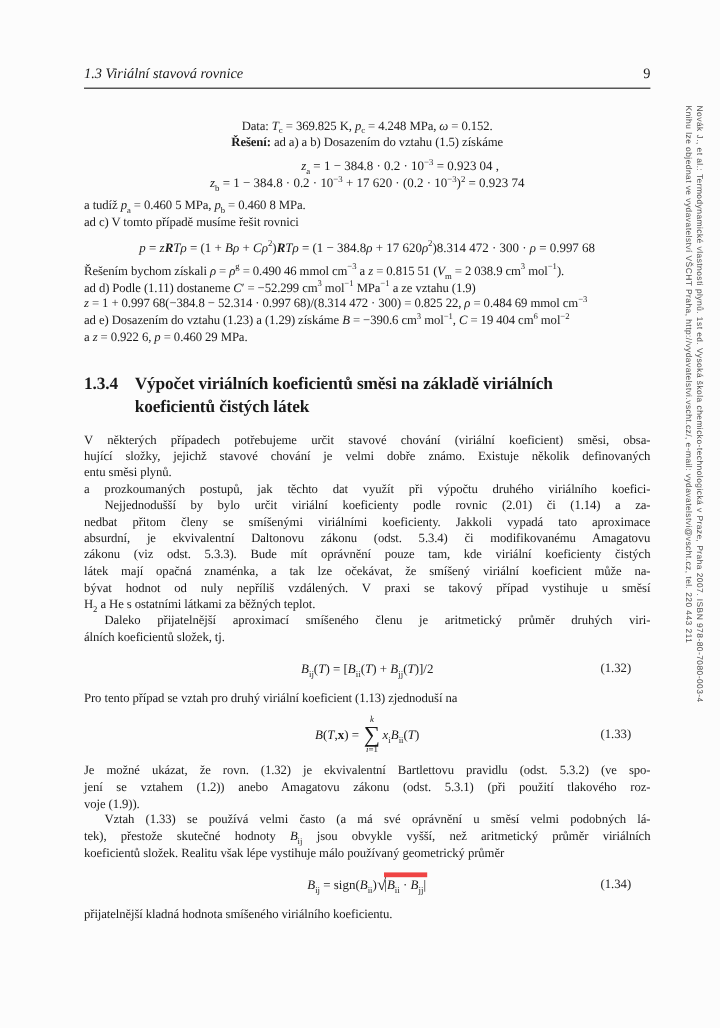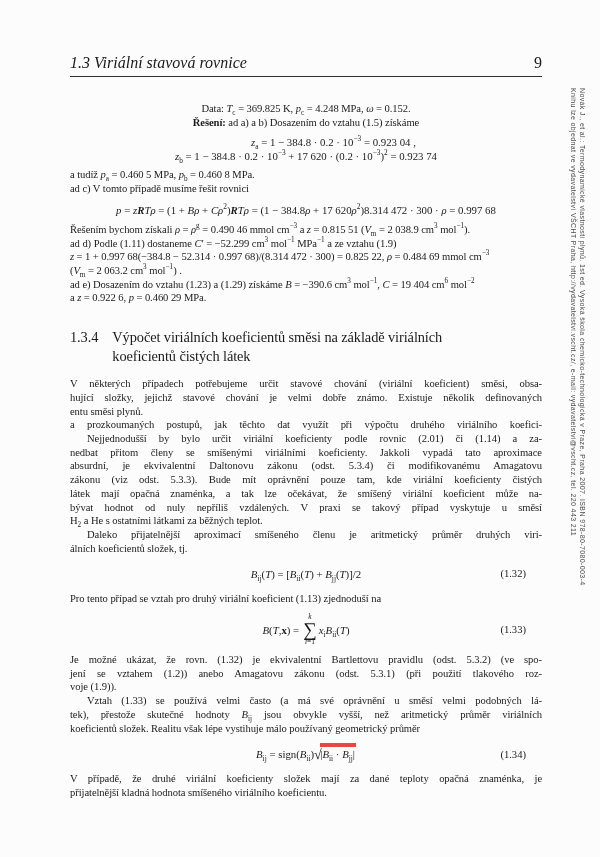--- a/index.html
+++ b/index.html
@@ -13,21 +13,21 @@
   }
   .page { position:absolute; inset:0; }
 
   .content {
     position:absolute; left:70px; top:54px; width:472px;
   }
 
   
   .header {
     display:flex; justify-content:space-between; align-items:flex-end;
-    font-size:16px; padding-bottom:4px; border-bottom:1px solid #2e2e2e;
+    font-size:12px; padding-bottom:4px; border-bottom:1px solid #2e2e2e;
   }
   .header .running-title { font-style:italic; }
   .header .page-num { font-style:normal; }
 
   
   .textblock { font-size:10.6px; line-height:13.7px; letter-spacing:-0.08px; }
   .sol { margin-top:0; }
   .sol1 { margin-top:25px;text-align:center; }
   .line { white-space:normal; }
   .para .line { text-align:justify; text-align-last:justify; }
@@ -56,21 +56,21 @@
   .eq-133 .eqinner { display:inline-flex; align-items:center; justify-content:center; }
   .sum { display:inline-flex; flex-direction:column; align-items:center; margin:0 2px 0 4px; }
   .sum .lim { font-size:7.4px; line-height:8px; }
   .sum .sigma { font-size:19px; line-height:17px; }
   .eq-134 { margin:12px 0 10px; }
   .sqrt-sym { font-size:14px; vertical-align:-1px; }
   .radicand { border-top:4px solid #ef4444; padding:1px 1px 0 0; margin-left:-1.5px; }
 
   
   .section-heading {
-    display:flex; gap:14px; font-weight:normal;
+    display:flex; gap:14px; font-weight:bold;
     font-size:14.4px; line-height:18.6px; letter-spacing:-0.1px;
     margin-top:23px; margin-bottom:12px;
   }
   .para { margin:0; }
 
   
   .sidebar-citation {
     position:absolute; top:88px; right:13px;
     writing-mode:vertical-rl;
     font-family:"Liberation Sans","DejaVu Sans",sans-serif;
@@ -110,21 +110,20 @@
       </div>
 
     <div class="eqrow eq-p">
       <span><i>p</i> = <i>z</i><b><i>R</i></b><i>Tρ</i> = (1 + <i>Bρ</i> + <i>Cρ</i><sup>2</sup>)<b><i>R</i></b><i>Tρ</i> = (1 − 384.8<i>ρ</i> + 17 620<i>ρ</i><sup>2</sup>)8.314 472 · 300 · <i>ρ</i> = 0.997 68</span>
     </div>
 
     <div class="textblock sol">
         <div class="line">Řešením bychom získali <i>ρ</i> = <i>ρ</i><sup>g</sup> = 0.490 46 mmol cm<sup>−3</sup> a <i>z</i> = 0.815 51  (<i>V</i><sub>m</sub> = 2 038.9 cm<sup>3</sup> mol<sup>−1</sup>).</div>
         <div class="line">ad d) Podle (1.11) dostaneme <i>C</i>′ = −52.299 cm<sup>3</sup> mol<sup>−1</sup> MPa<sup>−1</sup> a ze vztahu (1.9)</div>
         <div class="line"><i>z</i> = 1 + 0.997 68(−384.8 − 52.314 · 0.997 68)/(8.314 472 · 300) = 0.825 22, <i>ρ</i> = 0.484 69 mmol cm<sup>−3</sup></div>
-        <div class="line">(<i>V</i><sub>m</sub> = 2 063.2 cm<sup>3</sup> mol<sup>−1</sup>) .</div>
         <div class="line">ad e) Dosazením do vztahu (1.23) a (1.29) získáme <i>B</i> = −390.6 cm<sup>3</sup> mol<sup>−1</sup>,  <i>C</i> = 19 404 cm<sup>6</sup> mol<sup>−2</sup></div>
         <div class="line last">a <i>z</i> = 0.922 6, <i>p</i> = 0.460 29 MPa.</div>
       </div>
 
     <div class="section-heading">
       <span class="sec-num">1.3.4</span>
       <span class="sec-title">
           <div class="line">Výpočet viriálních koeficientů směsi na základě viriálních</div>
           <div class="line last">koeficientů čistých látek</div>
         </span>
@@ -135,21 +134,21 @@
         <div class="line">hující složky, jejichž stavové chování je velmi dobře známo. Existuje několik definovaných</div>
         <div class="line last">entu směsi plynů.</div>
         <div class="line">a prozkoumaných postupů, jak těchto dat využít při výpočtu druhého viriálního koefici-</div>
       </div>
     <div class="textblock para indent">
         <div class="line">Nejjednodušší by bylo určit viriální koeficienty podle rovnic (2.01) či (1.14) a za-</div>
         <div class="line">nedbat přitom členy se smíšenými viriálními koeficienty. Jakkoli vypadá tato aproximace</div>
         <div class="line">absurdní, je ekvivalentní Daltonovu zákonu (odst. 5.3.4) či modifikovanému Amagatovu</div>
         <div class="line">zákonu (viz odst. 5.3.3). Bude mít oprávnění pouze tam, kde viriální koeficienty čistých</div>
         <div class="line">látek mají opačná znaménka, a tak lze očekávat, že smíšený viriální koeficient může na-</div>
-        <div class="line">bývat hodnot od nuly nepříliš vzdálených. V praxi se takový případ vyskytuje u směsí</div>
+        <div class="line">bývat hodnot od nuly nepříliš vzdálených. V praxi se takový případ vystihuje u směsí</div>
         <div class="line last">H<sub>2</sub> a He s ostatními látkami za běžných teplot.</div>
       </div>
     <div class="textblock para indent">
         <div class="line">Daleko přijatelnější aproximací smíšeného členu je aritmetický průměr druhých viri-</div>
         <div class="line last">álních koeficientů složek, tj.</div>
       </div>
 
     <div class="eqrow eq-132">
       <span><i>B</i><sub>ij</sub>(<i>T</i>) = [<i>B</i><sub>ii</sub>(<i>T</i>) + <i>B</i><sub>jj</sub>(<i>T</i>)]/2</span>
       <span class="eqtag">(1.32)</span>
@@ -184,18 +183,17 @@
       </div>
 
     <div class="eqrow eq-134">
       <span>
         <span><i>B</i><sub>ij</sub> = sign(<i>B</i><sub>ii</sub>)</span><span class="sqrt-sym">√</span><span class="radicand">|<i>B</i><sub>ii</sub> · <i>B</i><sub>jj</sub>|</span>
       </span>
       <span class="eqtag">(1.34)</span>
     </div>
 
     <div class="textblock para">
-        <div class="line">V případě, že druhé viriální koeficienty složek mají za dané teploty opačná znaménka, je</div>
         <div class="line last">přijatelnější kladná hodnota smíšeného viriálního koeficientu.</div>
       </div>
 
   </div>
 </div>
 
 </body></html>

